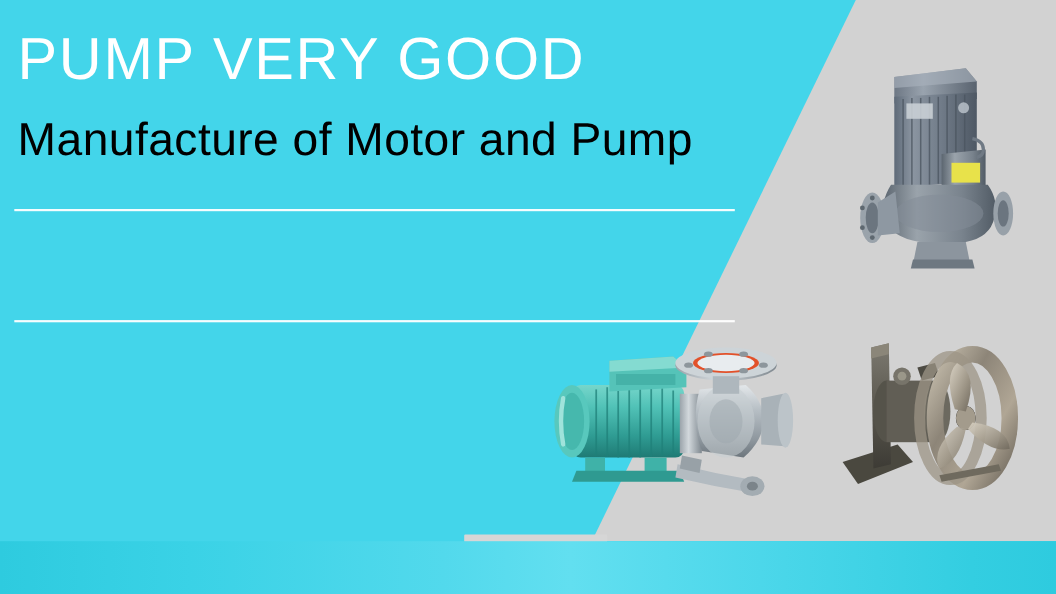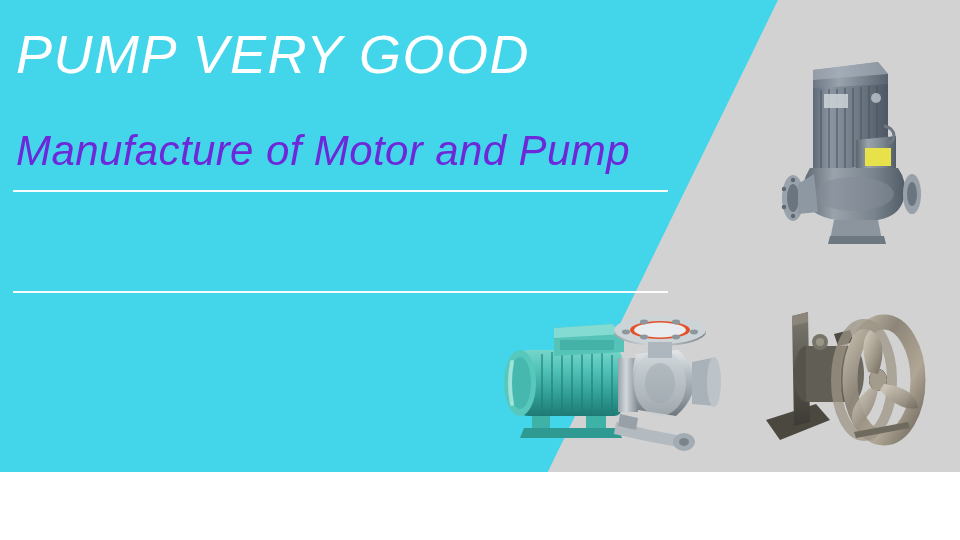--- a/index.html
+++ b/index.html
@@ -3,26 +3,25 @@
 <meta charset="utf-8">
 <style>
   html, body {
     margin: 0;
     padding: 0;
     background: #ffffff;
   }
   #banner {
     position: relative;
     width: 960px;
-    height: 472px;
+    height: 540px;
     overflow: hidden;
     font-family: "Liberation Sans", "DejaVu Sans", sans-serif;
     background: #43d5ea;
     user-select: none;
-    font-style: italic;
   }
 
   
   .bg-cyan {
     position: absolute;
     left: 0; top: 0;
     width: 960px; height: 492px;
     background: #43d5ea;
   }
   .bg-gray {
@@ -63,27 +62,26 @@
     color: #ffffff;
     font-size: 54px;
     font-weight: 300;
     letter-spacing: 1.5px;
     line-height: 1.05;
     white-space: nowrap;
   }
   .subhead {
     position: absolute;
     left: 16px; top: 104px;
-    color: #6d28d9;
+    color: #000000;
     font-size: 42px;
     font-weight: 300;
     letter-spacing: 0.4px;
     line-height: 1.1;
     white-space: nowrap;
-    margin-top: 24px;
   }
   .rule {
     position: absolute;
     left: 13px;
     width: 655px;
     height: 2px;
     background: #ffffff;
     opacity: 0.95;
   }
   .rule-top  { top: 190px; }

